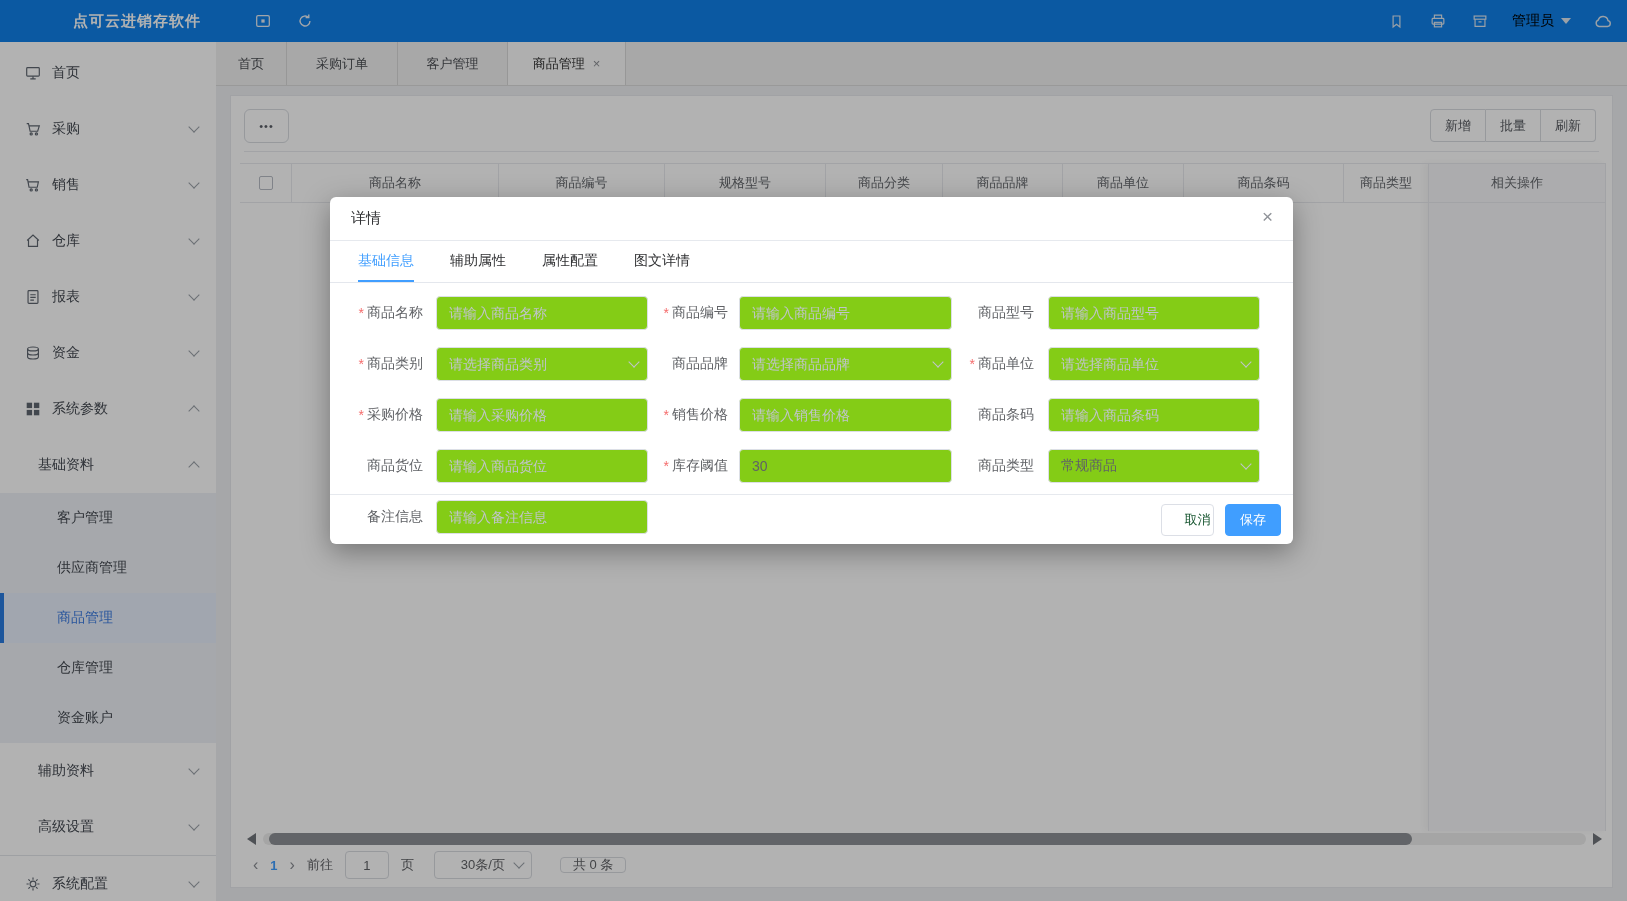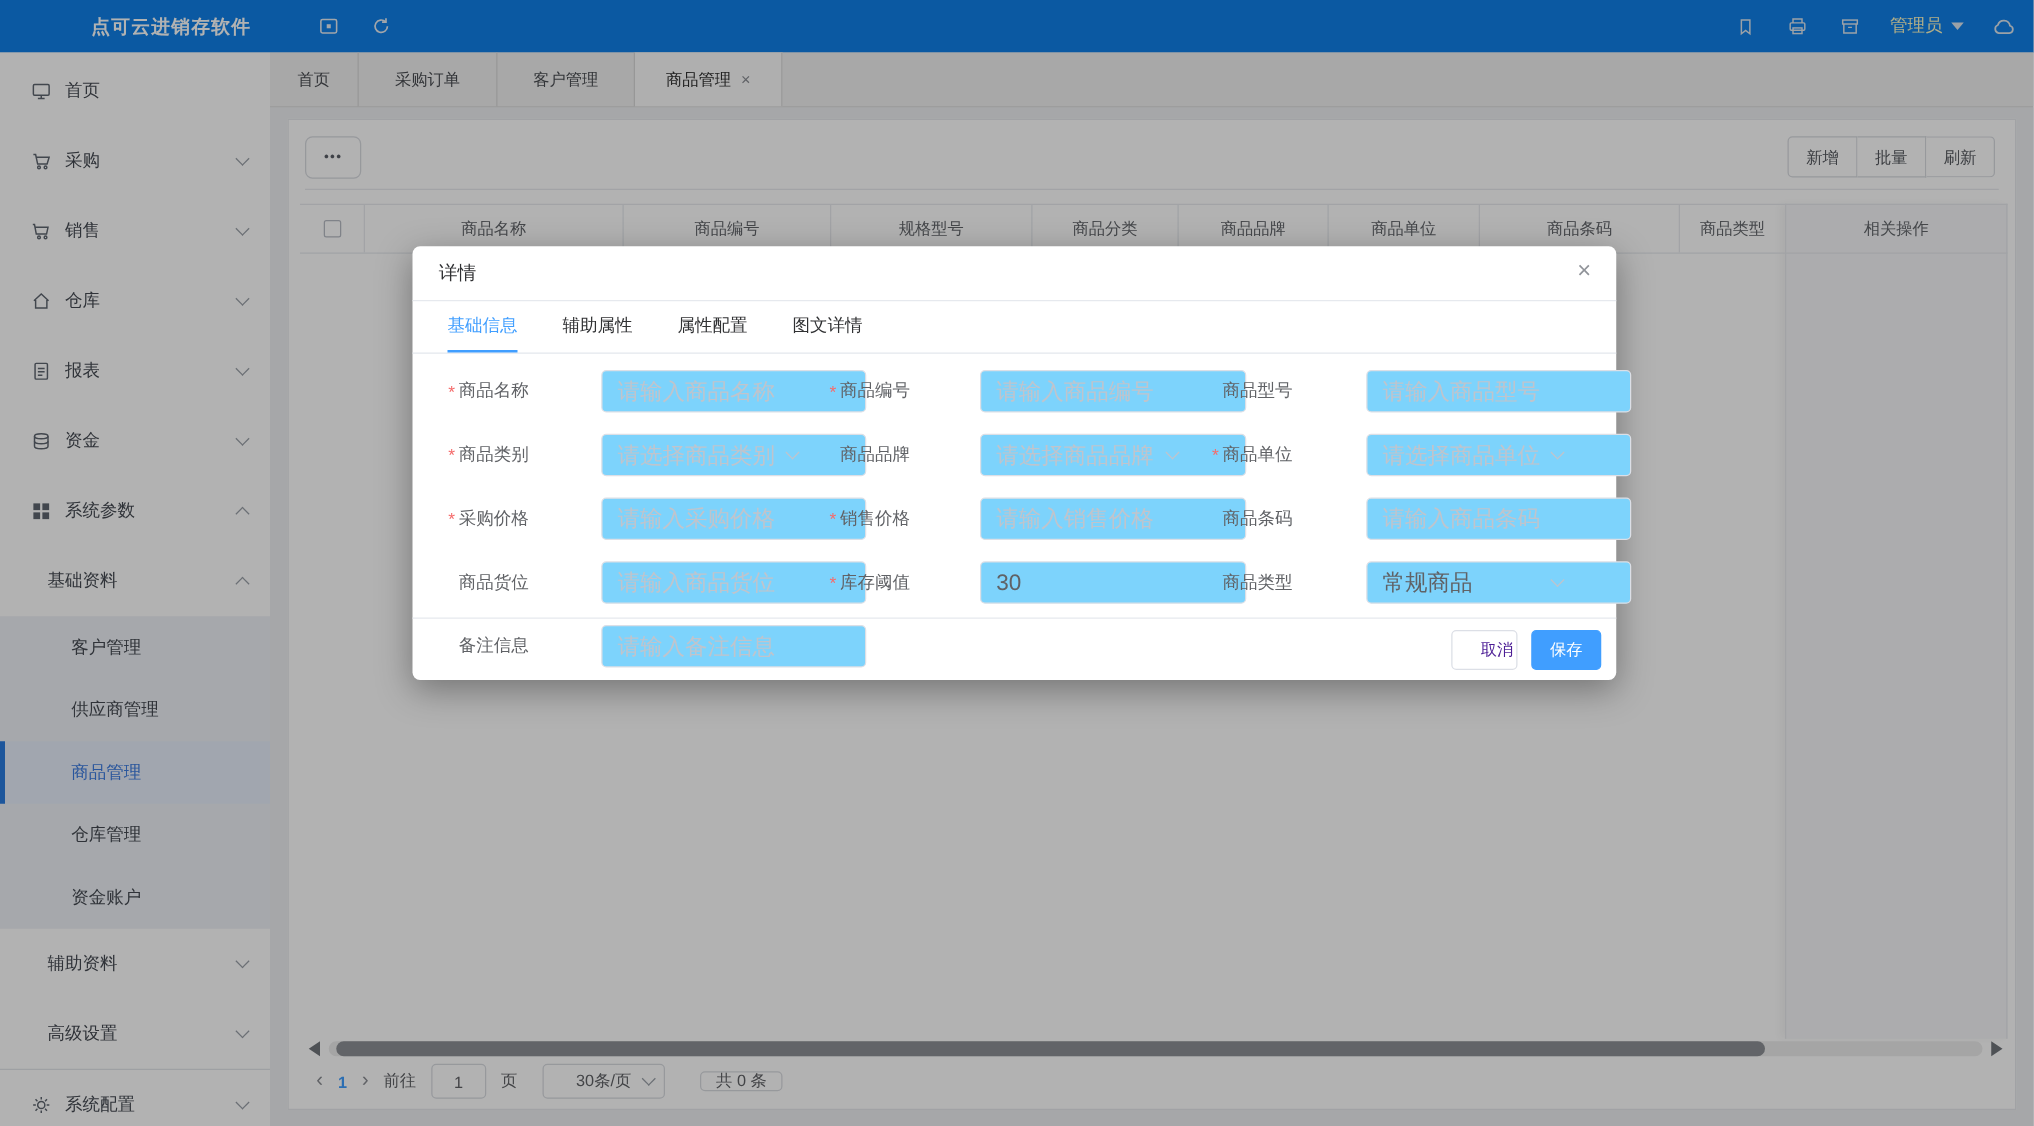--- a/index.html
+++ b/index.html
@@ -5,21 +5,21 @@
   html,body{margin:0;padding:0;background:#666;}
   *{box-sizing:border-box;font-family:"Liberation Sans",sans-serif;}
   .screen{position:relative;width:1627px;height:901px;background:#eef0f3;overflow:hidden;margin:0 auto;}
 
   
   .topbar{position:absolute;left:0;top:0;width:100%;height:42px;background:#1080e8;display:flex;align-items:center;padding-left:36px;}
   .brand{color:#fff;font-size:15px;font-weight:bold;margin-left:37px;letter-spacing:1px;}
   .tb-ic{width:20px;height:20px;display:inline-flex;align-items:center;justify-content:center;cursor:pointer;}
   .tb-left{display:flex;gap:22px;margin-left:52px;}
   .tb-right{position:absolute;right:14px;top:0;height:42px;display:flex;align-items:center;gap:22px;}
-  .tb-user{color:#fef9c3;font-size:14px;display:flex;align-items:center;gap:7px;cursor:pointer;}
+  .tb-user{color:#000000;font-size:14px;display:flex;align-items:center;gap:7px;cursor:pointer;}
   .caret{width:0;height:0;border-left:5px solid transparent;border-right:5px solid transparent;border-top:6px solid #dfe7f0;}
 
   
   .sidebar{position:absolute;left:0;top:42px;bottom:0;width:216px;background:#ffffff;padding-top:3px;overflow:hidden;}
   .sitem{height:56px;display:flex;align-items:center;padding:0 16px 0 24px;font-size:14px;color:#454a52;cursor:pointer;position:relative;}
   .sitem .lbl{margin-left:10px;}
   .sitem.noicon{padding-left:38px;}
   .subblock{background:#eef1f6;}
   .subitem{height:50px;display:flex;align-items:center;padding-left:57px;font-size:14px;color:#454a52;cursor:pointer;position:relative;}
   .subitem.active{background:#e7eefb;color:#3d7ce0;}
@@ -75,31 +75,31 @@
   .mhead{height:44px;border-bottom:1px solid #e6e9ee;display:flex;align-items:center;padding:0 21px;position:relative;}
   .mtitle{font-size:15px;color:#303133;}
   .mclose{position:absolute;right:20px;top:10px;font-size:19px;color:#909399;cursor:pointer;line-height:1;}
   .mtabs{height:42px;border-bottom:1px solid #e4e7ed;display:flex;align-items:stretch;padding-left:28px;}
   .mtab{display:flex;align-items:center;margin-right:36px;font-size:14px;color:#303133;cursor:pointer;border-bottom:2px solid transparent;}
   .mtab.active{color:#409eff;border-bottom-color:#409eff;}
   .mbody{position:relative;height:281px;padding-top:13px;}
   .frow{position:relative;height:34px;margin-bottom:17px;}
   .flabel{position:absolute;height:34px;display:flex;align-items:center;justify-content:flex-end;font-size:14px;color:#606266;}
   .req{color:#f56c6c;margin-right:3px;}
-  .fin{position:absolute;height:34px;border:1px solid #dcdfe6;border-radius:4px;padding:0 12px;font-size:18px;color:#606266;background:#7dd3fc;margin-left:45px;}
+  .fin{position:absolute;height:34px;border:1px solid #dcdfe6;border-radius:4px;padding:0 12px;font-size:14px;color:#606266;background:#84cc16;}
   .fin::placeholder{color:#c0c4cc;}
   .fsel{position:absolute;height:34px;}
   .fsel .fin{left:0;top:0;width:100%;}
   .selchev{position:absolute;right:10px;top:13px;width:8px;height:8px;border-right:1.5px solid #c0c4cc;border-bottom:1.5px solid #c0c4cc;transform:rotate(45deg);margin-top:-2px;pointer-events:none;}
   .l1{left:0;width:93px;} .i1{left:106px;width:212px;}
   .l2{left:300px;width:98px;} .i2{left:409px;width:213px;}
   .l3{left:600px;width:104px;} .i3{left:718px;width:212px;}
   .mfoot{position:absolute;left:0;right:0;bottom:0;height:50px;border-top:1px solid #e6e9ee;}
   .mbtn{position:absolute;top:9px;height:32px;border-radius:4px;font-size:13px;display:flex;align-items:center;justify-content:center;cursor:pointer;}
-  .mbtn.cancel{right:79px;width:53px;background:#fff;border:1px solid #dcdfe6;color:#4c1d95;padding-left:20px;}
+  .mbtn.cancel{right:79px;width:53px;background:#fff;border:1px solid #dcdfe6;color:#14532d;padding-left:20px;}
   .mbtn.save{right:12px;width:56px;background:#409eff;border:1px solid #409eff;color:#fff;}
 
   svg{display:block;}
 </style>
 </head>
 <body>
 
 <div class="screen">
 
   <div class="topbar">

